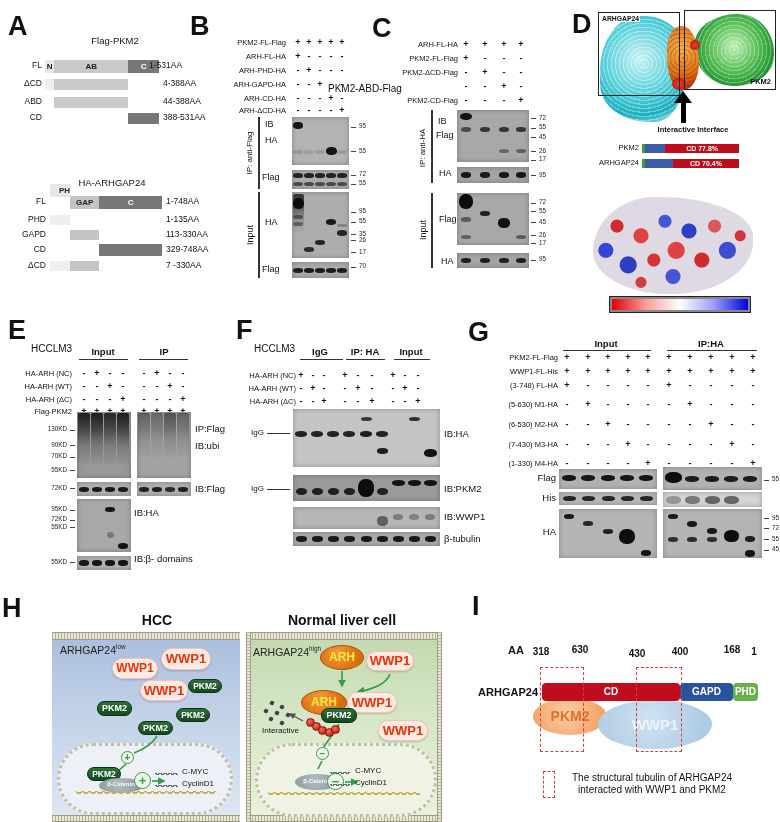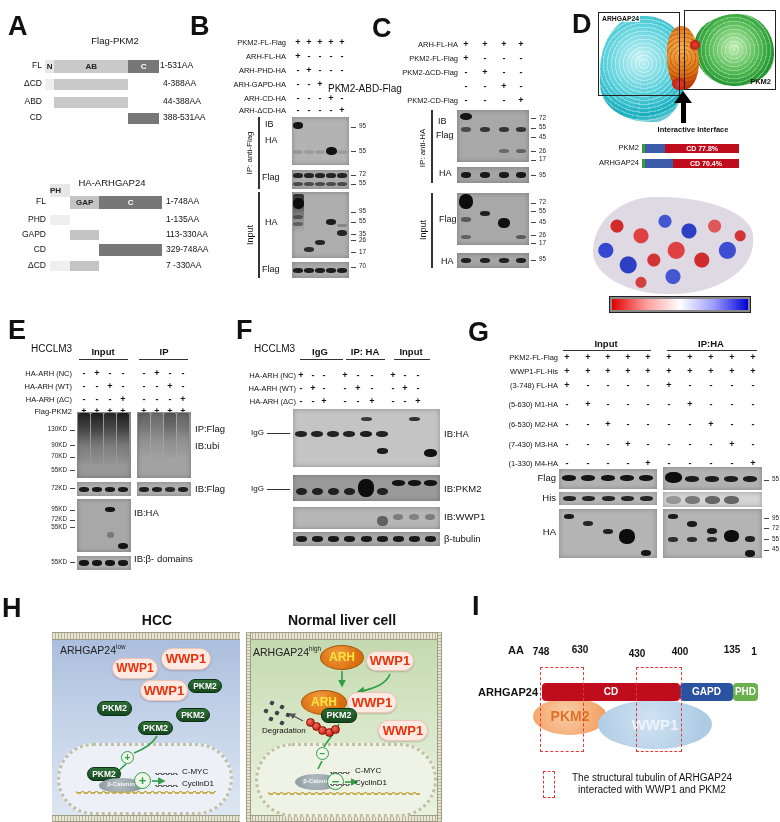--- a/index.html
+++ b/index.html
@@ -116,34 +116,34 @@
     <div class="t b" style="left: 8px; top: 316px; font-size: 27px;">E</div>
     <div class="t b" style="left: 236px; top: 316px; font-size: 27px;">F</div>
     <div class="t b" style="left: 468px; top: 318px; font-size: 27px;">G</div>
     <div class="t b" style="left: 2px; top: 594px; font-size: 27px;">H</div>
     <div class="t b" style="left: 472px; top: 592px; font-size: 27px;">I</div>
     <div class="t" style="left: 115px; top: 36px; font-size: 9.5px; transform: translateX(-50%);">Flag-PKM2</div>
     <div class="t" style="left: -68px; top: 61.25px; width: 110px; text-align: right; font-size: 8.5px;">FL</div>
     <div class="seg" style="left: 45px; top: 60px; width: 9.462px; height: 13px; background: rgb(231, 231, 231); color: rgb(34, 34, 34); font-size: 8px; font-weight: 700; text-align: center; line-height: 13px;">N</div>
     <div class="seg" style="left: 54.462px; top: 60px; width: 73.758px; height: 13px; background: rgb(201, 201, 201); color: rgb(34, 34, 34); font-size: 8px; font-weight: 700; text-align: center; line-height: 13px;">AB</div>
     <div class="seg" style="left: 128.22px; top: 60px; width: 30.78px; height: 13px; background: rgb(119, 119, 119); color: rgb(255, 255, 255); font-size: 8px; font-weight: 700; text-align: center; line-height: 13px;">C</div>
-    <div class="t" style="left: 160px; top: 61.25px; font-size: 8.5px;">1-531AA</div>
+    <div class="t" style="left: 149px; top: 61.25px; font-size: 8.5px;">1-531AA</div>
     <div class="t" style="left: -68px; top: 79.25px; width: 110px; text-align: right; font-size: 8.5px;">ΔCD</div>
     <div class="seg" style="left: 45px; top: 79px; width: 9.462px; height: 11px; background: rgb(239, 239, 239);"></div>
     <div class="seg" style="left: 54.462px; top: 79px; width: 73.758px; height: 11px; background: rgb(201, 201, 201);"></div>
     <div class="t" style="left: 163px; top: 79.25px; font-size: 8.5px;">4-388AA</div>
     <div class="t" style="left: -68px; top: 97.25px; width: 110px; text-align: right; font-size: 8.5px;">ABD</div>
     <div class="seg" style="left: 54.462px; top: 97px; width: 73.758px; height: 11px; background: rgb(201, 201, 201);"></div>
     <div class="t" style="left: 163px; top: 97.25px; font-size: 8.5px;">44-388AA</div>
     <div class="t" style="left: -68px; top: 113.25px; width: 110px; text-align: right; font-size: 8.5px;">CD</div>
     <div class="seg" style="left: 128.22px; top: 113px; width: 30.78px; height: 11px; background: rgb(119, 119, 119);"></div>
     <div class="t" style="left: 163px; top: 113.25px; font-size: 8.5px;">388-531AA</div>
     <div class="t" style="left: 112px; top: 178px; font-size: 9.5px; transform: translateX(-50%);">HA-ARHGAP24</div>
     <div class="t" style="left: -64px; top: 197.25px; width: 110px; text-align: right; font-size: 8.5px;">FL</div>
-    <div class="seg" style="left: 50px; top: 184px; width: 20.16px; height: 13px; background: rgb(231, 231, 231); color: rgb(34, 34, 34); font-size: 8px; font-weight: 700; text-align: left; line-height: 13px;">PH</div>
+    <div class="seg" style="left: 50px; top: 184px; width: 20.16px; height: 13px; background: rgb(231, 231, 231); color: rgb(34, 34, 34); font-size: 8px; font-weight: 700; text-align: right; line-height: 13px;">PH</div>
     <div class="seg" style="left: 70.16px; top: 196px; width: 29.12px; height: 13px; background: rgb(196, 196, 196); color: rgb(34, 34, 34); font-size: 8px; font-weight: 700; text-align: center; line-height: 13px;">GAP</div>
     <div class="seg" style="left: 99.28px; top: 196px; width: 62.72px; height: 13px; background: rgb(119, 119, 119); color: rgb(255, 255, 255); font-size: 8px; font-weight: 700; text-align: center; line-height: 13px;">C</div>
     <div class="t" style="left: 166px; top: 197.25px; font-size: 8.5px;">1-748AA</div>
     <div class="t" style="left: -64px; top: 214.75px; width: 110px; text-align: right; font-size: 8.5px;">PHD</div>
     <div class="seg" style="left: 50px; top: 215px; width: 20.16px; height: 10px; background: rgb(239, 239, 239);"></div>
     <div class="t" style="left: 166px; top: 214.75px; font-size: 8.5px;">1-135AA</div>
     <div class="t" style="left: -64px; top: 229.75px; width: 110px; text-align: right; font-size: 8.5px;">GAPD</div>
     <div class="seg" style="left: 70.16px; top: 230px; width: 29.12px; height: 10px; background: rgb(196, 196, 196);"></div>
     <div class="t" style="left: 166px; top: 229.75px; font-size: 8.5px;">113-330AA</div>
     <div class="t" style="left: -64px; top: 244.75px; width: 110px; text-align: right; font-size: 8.5px;">CD</div>
@@ -690,21 +690,21 @@
     <div class="chip wwp1" style="left: 366px; top: 651px; width: 48px; height: 20px; font-size: 13px; line-height: 18px;">WWP1</div>
     <div class="chip arh" style="left: 301px; top: 690px; width: 46px; height: 25px; font-size: 12px; line-height: 23px;">ARH</div>
     <div class="chip wwp1" style="left: 347px; top: 692px; width: 50px; height: 21px; font-size: 13px; line-height: 19px;">WWP1</div>
     <div class="chip pkm2" style="left: 321px; top: 708px; width: 36px; height: 15px; font-size: 9px; line-height: 13px;">PKM2</div>
     <div class="chip wwp1" style="left: 378px; top: 720px; width: 50px; height: 21px; font-size: 13px; line-height: 19px;">WWP1</div>
     <div class="chip bcat" style="left: 295px; top: 774px; width: 44px; height: 16px; font-size: 6px; line-height: 14px;">β-Catenin</div>
     <div class="chip minus" style="left: 316px; top: 747px; width: 13px; height: 13px; font-size: 10px; line-height: 11px;">−</div>
     <div class="chip minus" style="left: 327px; top: 773px; width: 17px; height: 17px; font-size: 13px; line-height: 15px;">−</div>
     <div class="t b" style="left: 157px; top: 613px; font-size: 14px; transform: translateX(-50%);">HCC</div>
     <div class="t b" style="left: 342px; top: 613px; font-size: 14px; transform: translateX(-50%);">Normal liver cell</div>
-    <div class="t" style="left: 262px; top: 727px; font-size: 8px;">Degradation</div>
+    <div class="t" style="left: 262px; top: 727px; font-size: 8px;">Interactive</div>
     <div class="t" style="left: 182px; top: 768px; font-size: 8px;">C-MYC</div>
     <div class="t" style="left: 182px; top: 780px; font-size: 8px;">CyclinD1</div>
     <div class="t" style="left: 355px; top: 767px; font-size: 8px;">C-MYC</div>
     <div class="t" style="left: 355px; top: 779px; font-size: 8px;">CyclinD1</div>
     <div class="wavedark" style="left: 155px; top: 773px; width: 23px;"></div>
     <div class="wavedark" style="left: 155px; top: 785px; width: 23px;"></div>
     <div class="wavedark" style="left: 330px; top: 772px; width: 20px;"></div>
     <div class="wavedark" style="left: 330px; top: 784px; width: 20px;"></div>
     <div class="wave" style="left: 76px; top: 791px; width: 140px;"></div>
     <div class="wave" style="left: 268px; top: 792px; width: 152px;"></div>
@@ -714,25 +714,25 @@
     <div class="udot" style="left: 325px; top: 728px;"></div>
     <div class="udot" style="left: 331px; top: 725px;"></div>
     <div class="gdot" style="left: 270px; top: 701px;"></div>
     <div class="gdot" style="left: 280px; top: 705px;"></div>
     <div class="gdot" style="left: 264px; top: 709px;"></div>
     <div class="gdot" style="left: 275px; top: 711px;"></div>
     <div class="gdot" style="left: 286px; top: 713px;"></div>
     <div class="gdot" style="left: 269px; top: 717px;"></div>
     <div class="gdot" style="left: 280px; top: 721px;"></div>
     <div class="t b" style="left: 508px; top: 644px; font-size: 11px;">AA</div>
-    <div class="t b" style="left: 541px; top: 646px; font-size: 10px; transform: translateX(-50%);">748</div>
+    <div class="t b" style="left: 541px; top: 646px; font-size: 10px; transform: translateX(-50%);">318</div>
     <div class="t b" style="left: 580px; top: 644px; font-size: 10px; transform: translateX(-50%);">630</div>
     <div class="t b" style="left: 637px; top: 648px; font-size: 10px; transform: translateX(-50%);">430</div>
     <div class="t b" style="left: 680px; top: 646px; font-size: 10px; transform: translateX(-50%);">400</div>
-    <div class="t b" style="left: 732px; top: 644px; font-size: 10px; transform: translateX(-50%);">135</div>
+    <div class="t b" style="left: 732px; top: 644px; font-size: 10px; transform: translateX(-50%);">168</div>
     <div class="t b" style="left: 754px; top: 646px; font-size: 10px; transform: translateX(-50%);">1</div>
     <div class="t" style="left: 652px; top: 772px; font-size: 10px; transform: translateX(-50%);">The structural tubulin of ARHGAP24</div>
     <div class="t" style="left: 652px; top: 784px; font-size: 10px; transform: translateX(-50%);">interacted with WWP1 and PKM2</div>
     <div class="t b" style="left: 428px; top: 685.5px; width: 110px; text-align: right; font-size: 11px;">ARHGAP24</div>
     <div class="seg" style="left: 542px; top: 683px; width: 138.024px; height: 18px; background: rgb(192, 13, 30); border-radius: 4px; color: rgb(255, 255, 255); font-size: 10px; font-weight: 700; text-align: center; line-height: 18px;">CD</div>
     <div class="seg" style="left: 680.024px; top: 683px; width: 52.92px; height: 18px; background: rgb(43, 82, 160); border-radius: 4px; color: rgb(255, 255, 255); font-size: 10px; font-weight: 700; text-align: center; line-height: 18px;">GAPD</div>
     <div class="seg" style="left: 732.944px; top: 683px; width: 25.056px; height: 18px; background: rgb(106, 176, 76); border-radius: 4px; color: rgb(255, 255, 255); font-size: 10px; font-weight: 700; text-align: center; line-height: 18px;">PHD</div>
     <div class="dashred" style="left: 540px; top: 667px; width: 44px; height: 85px;"></div>
     <div class="dashred" style="left: 636px; top: 667px; width: 46px; height: 85px;"></div>
     <div class="dashred" style="left: 543px; top: 771px; width: 12px; height: 27px;"></div>

